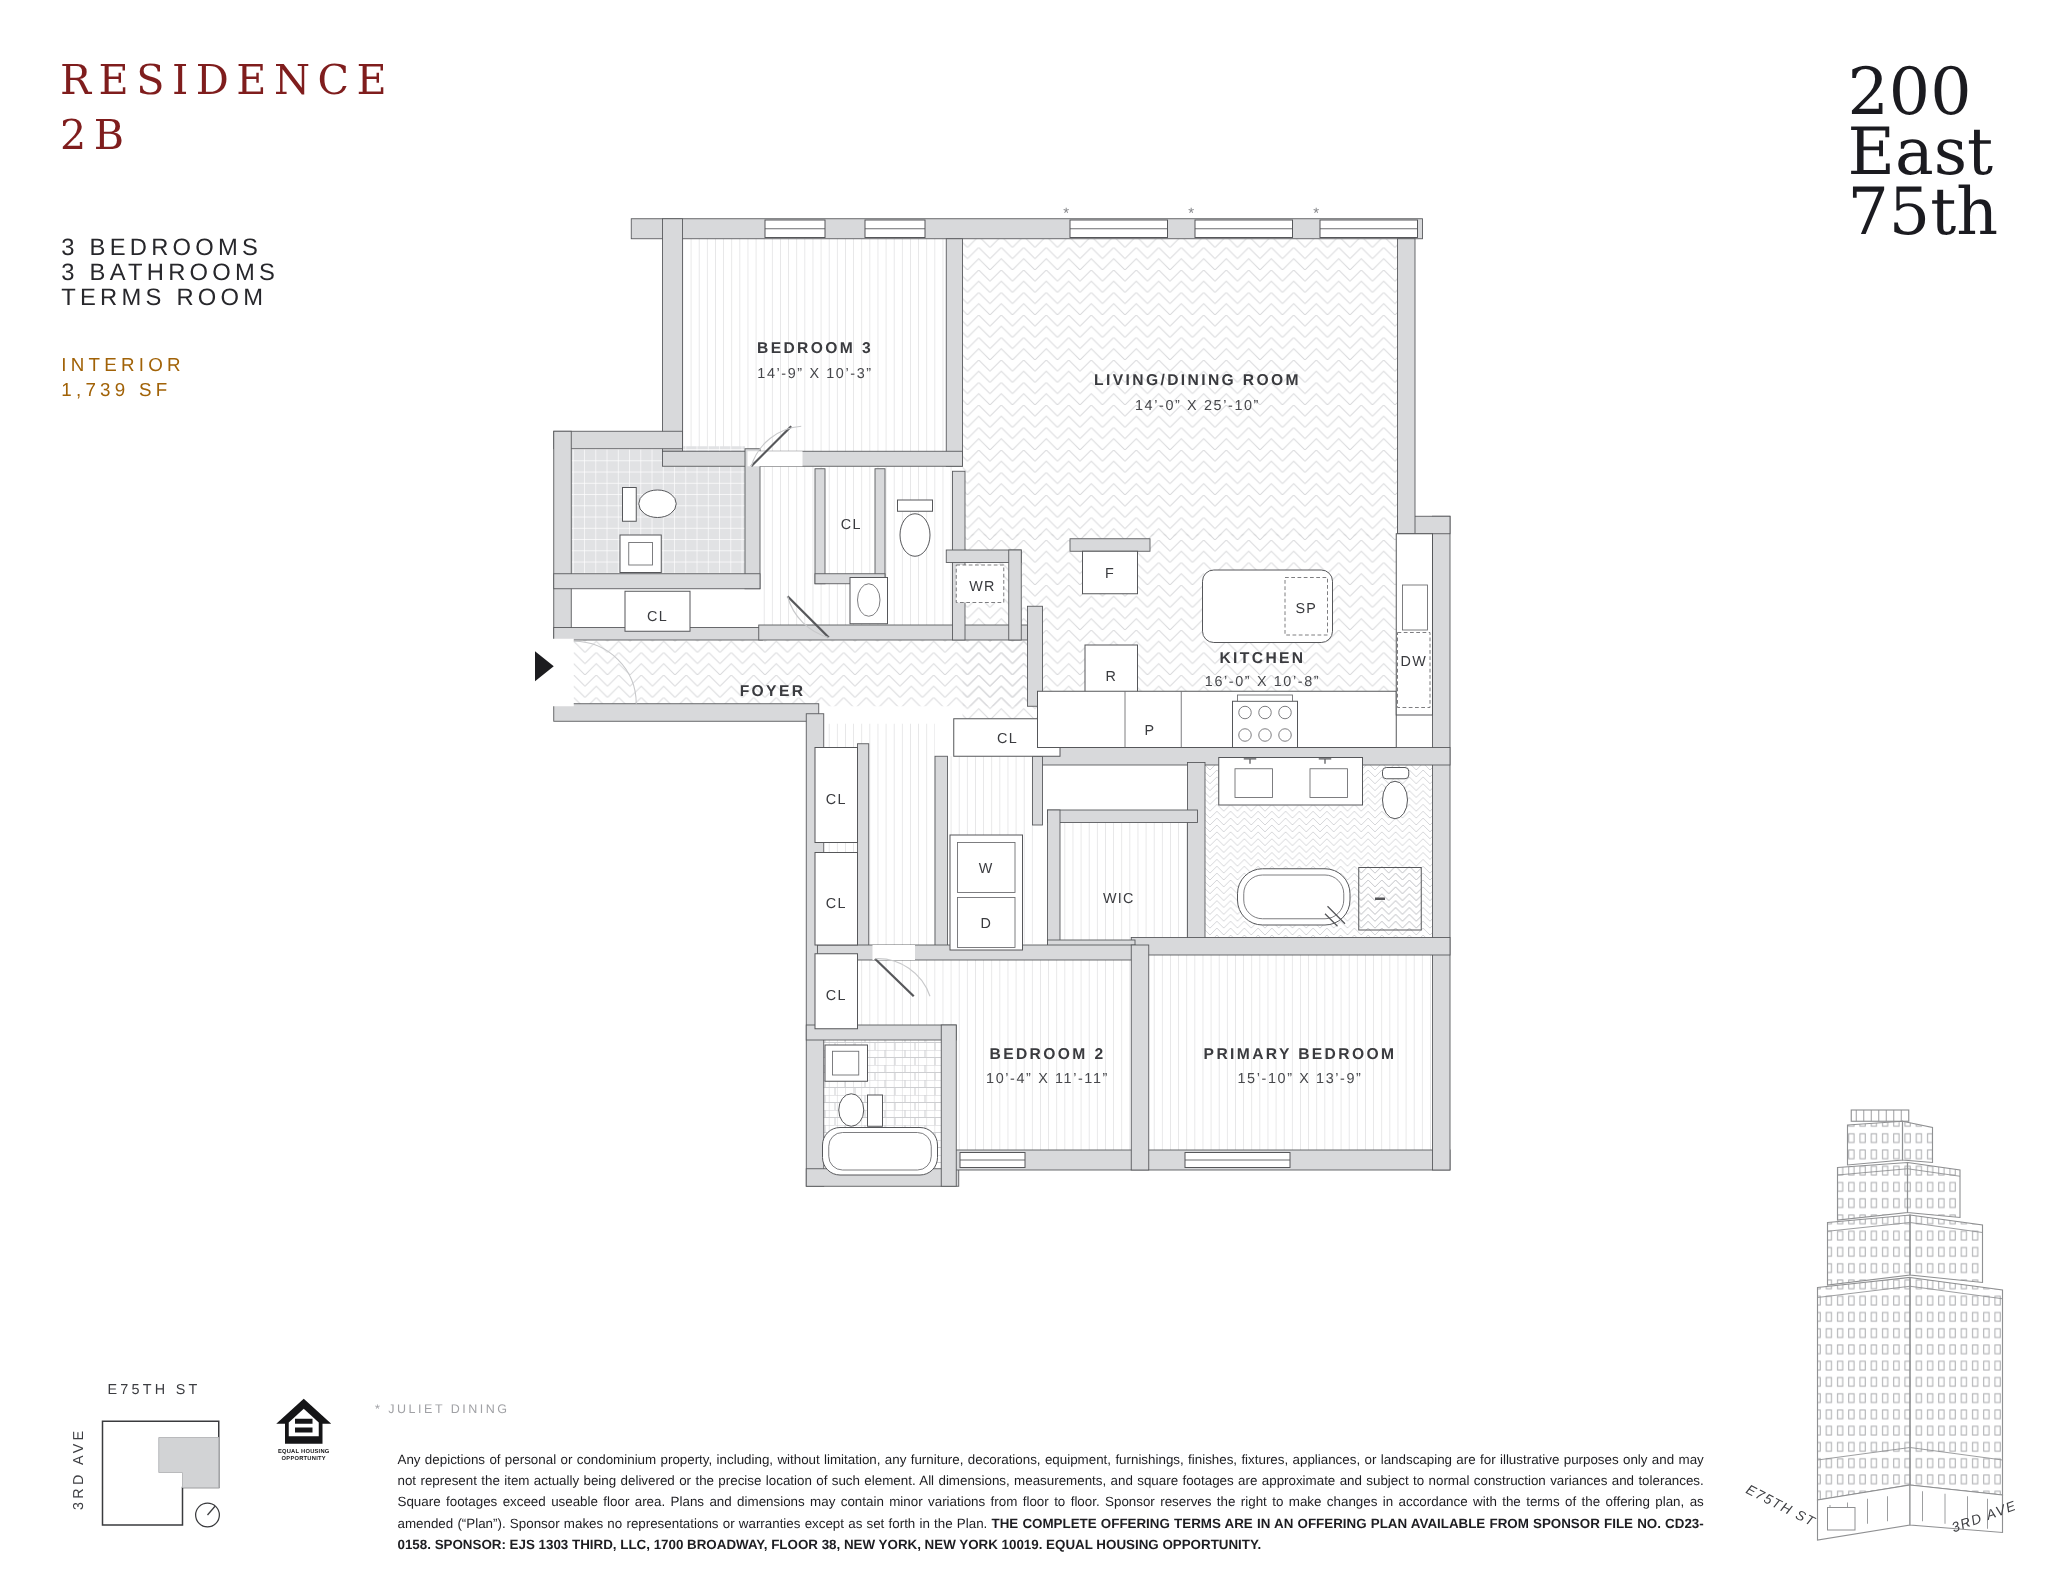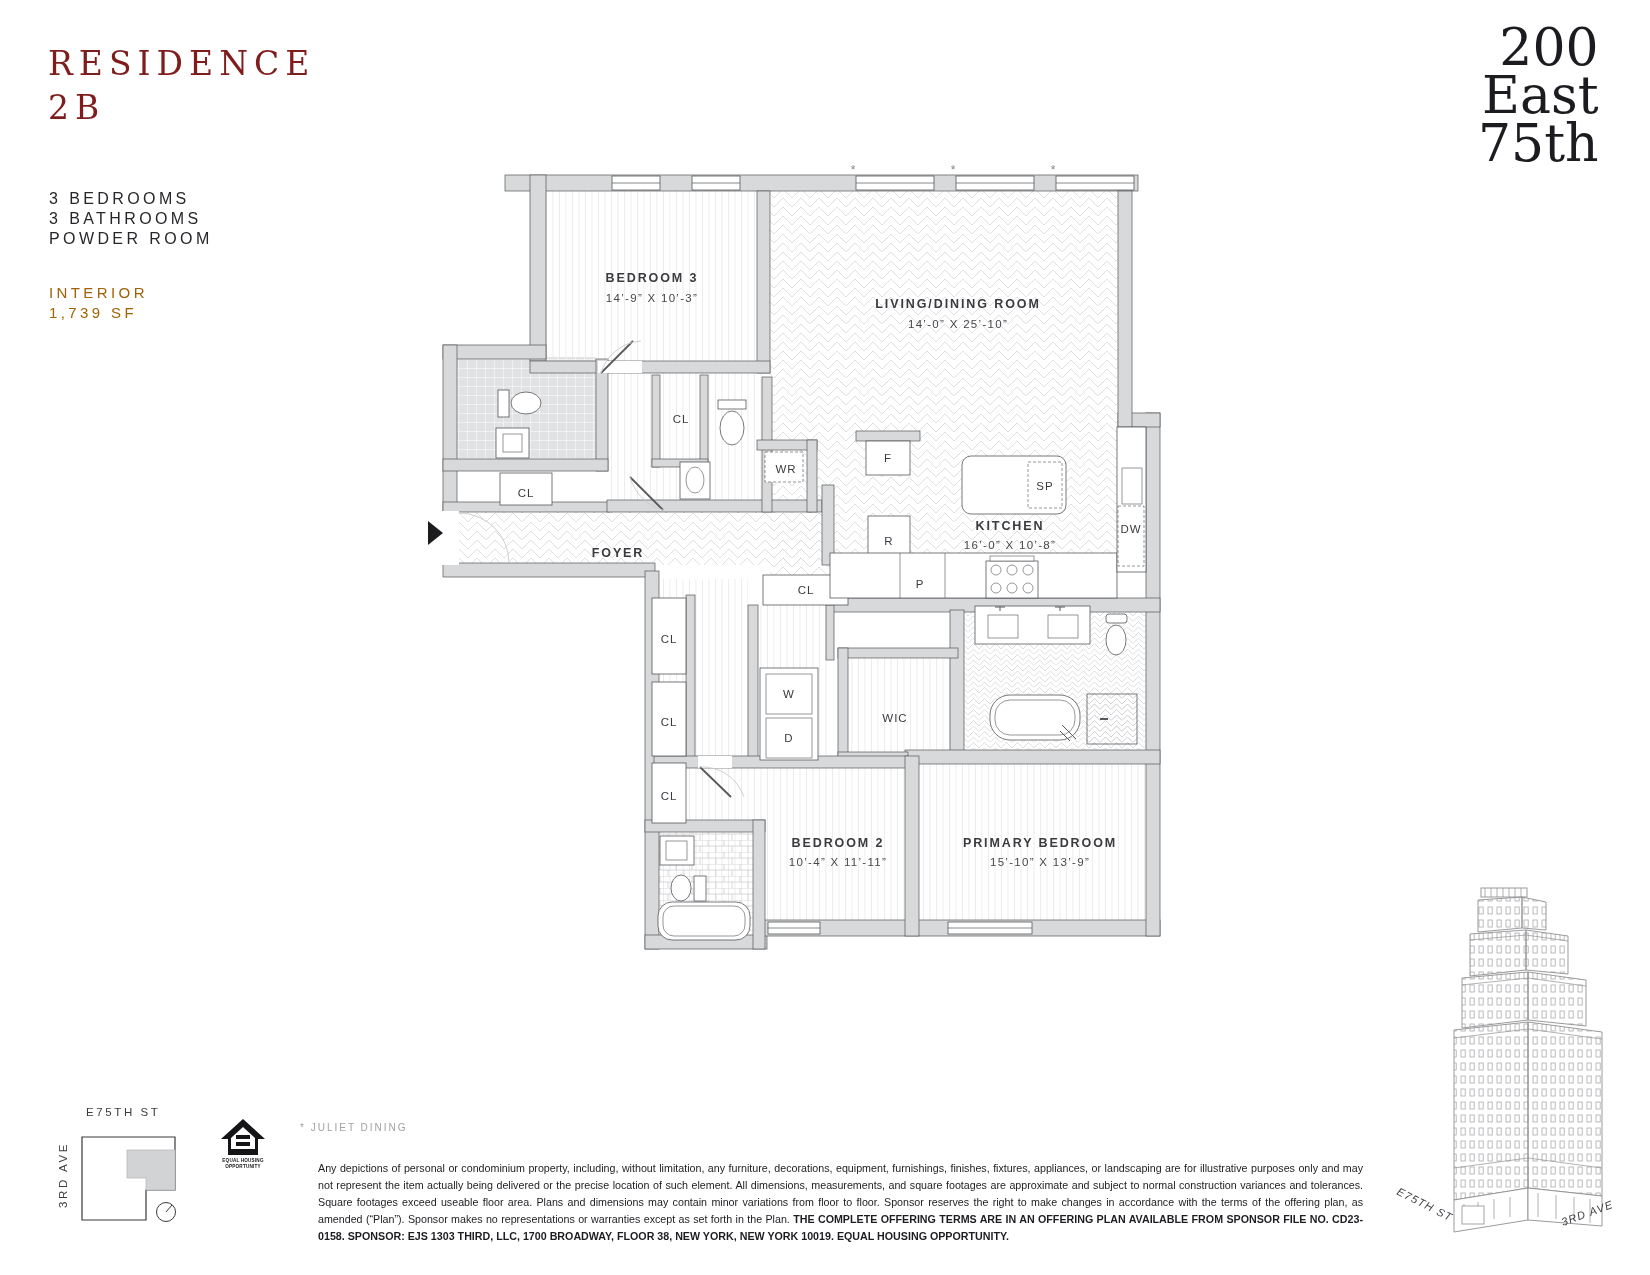--- a/index.html
+++ b/index.html
@@ -3,21 +3,21 @@
 <meta charset="utf-8">
 <style>
   html,body{margin:0;padding:0;background:#ffffff;}
   body{width:1650px;height:1275px;position:relative;overflow:hidden;
        font-family:"Liberation Sans",sans-serif;color:#222226;}
   .abs{position:absolute;}
 
   
   .res-title{font-family:"DejaVu Serif",serif;font-size:33px;letter-spacing:6px;
              color:#7f1d1d;line-height:44px;font-weight:400;}
-  .spec-line{font-size:16px;letter-spacing:3.4px;line-height:20px;color:#27272b;}
+  .spec-line{font-size:19px;letter-spacing:3.4px;line-height:20px;color:#27272b;}
   .int-line{font-size:15px;letter-spacing:3.4px;line-height:20px;color:#a16207;}
 
   
   .brand{font-family:"DejaVu Serif",serif;font-size:52px;line-height:48px;
          color:#1b1b20;letter-spacing:0px;}
 
   
   text{font-family:"Liberation Sans",sans-serif;}
   .rm-name{font-size:12.5px;font-weight:bold;letter-spacing:1.9px;fill:#3a3b3f;text-anchor:middle;}
   .rm-dims{font-size:11.5px;letter-spacing:1.3px;fill:#46474b;text-anchor:middle;}
@@ -48,29 +48,29 @@
 <body>
 
 <div class="abs res-title" style="left:48px;top:42px;">
   <div>RESIDENCE</div>
   <div>2B</div>
 </div>
 
 <div class="abs" style="left:49px;top:189px;">
   <div class="spec-line">3 BEDROOMS</div>
   <div class="spec-line">3 BATHROOMS</div>
-  <div class="spec-line">POWDER ROOM</div>
+  <div class="spec-line">TERMS ROOM</div>
 </div>
 
 <div class="abs" style="left:49px;top:283px;">
   <div class="int-line">INTERIOR</div>
   <div class="int-line">1,739 SF</div>
 </div>
 
-<div class="abs brand" style="left:1478px;top:23px;text-align:right;">
+<div class="abs brand" style="left:1478px;top:50px;">
   <div>200</div>
   <div>East</div>
   <div>75th</div>
 </div>
 
 <svg class="abs" style="left:425px;top:160px;" width="745" height="800" viewBox="425 160 745 800">
   <defs>
     <pattern id="planksV" width="6.5" height="6.5" patternUnits="userSpaceOnUse">
       <path d="M0 0 L0 6.5" stroke="#d6d7d9" stroke-width="0.9"></path>
     </pattern>

